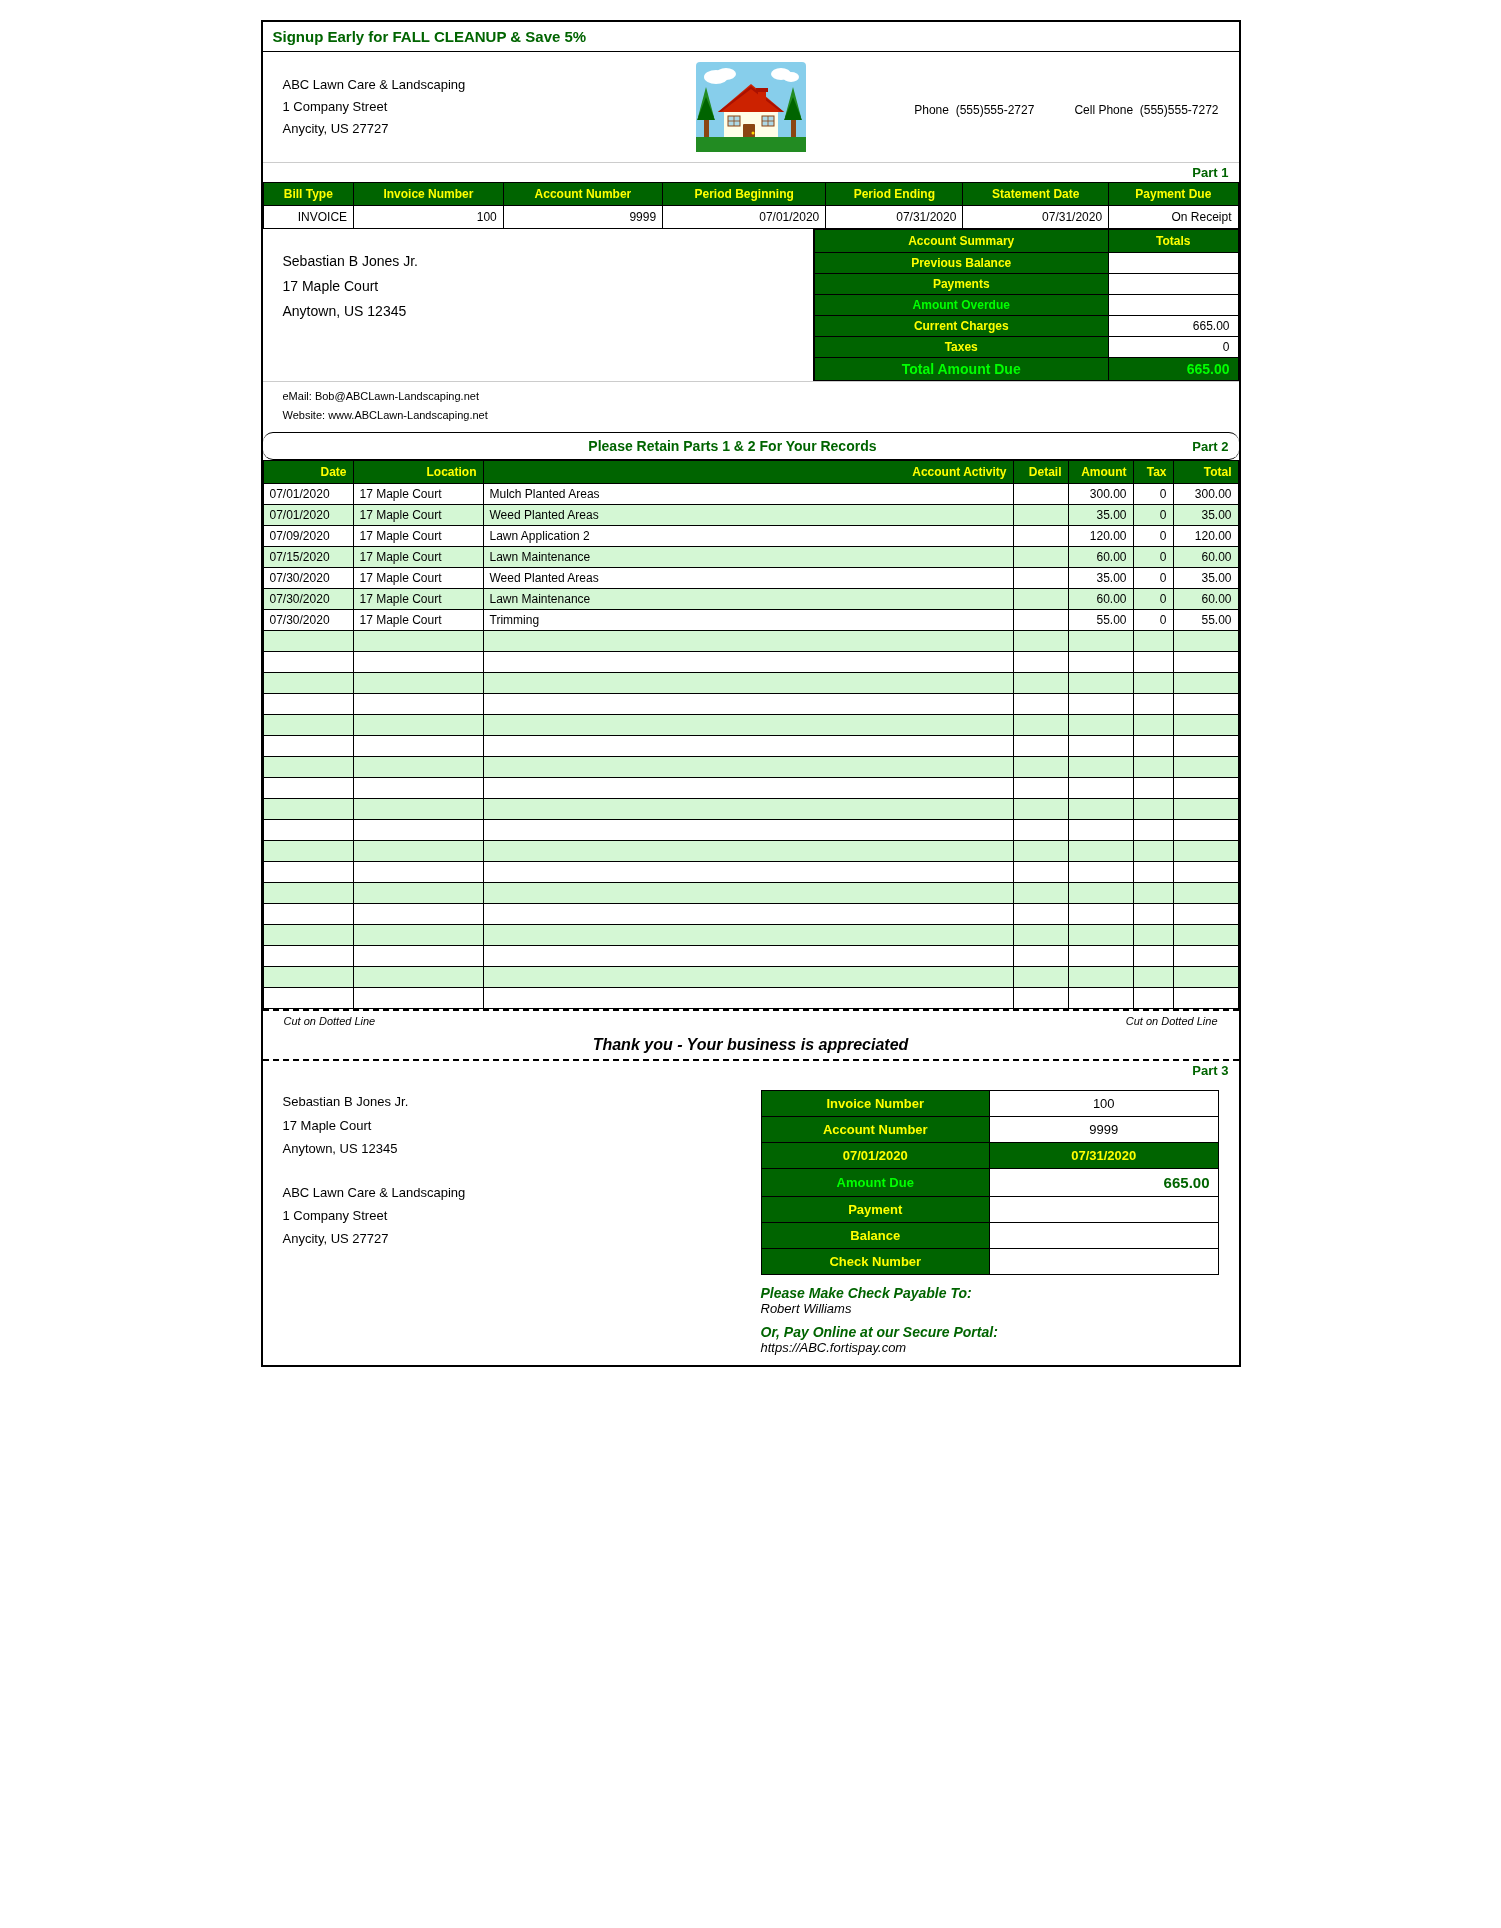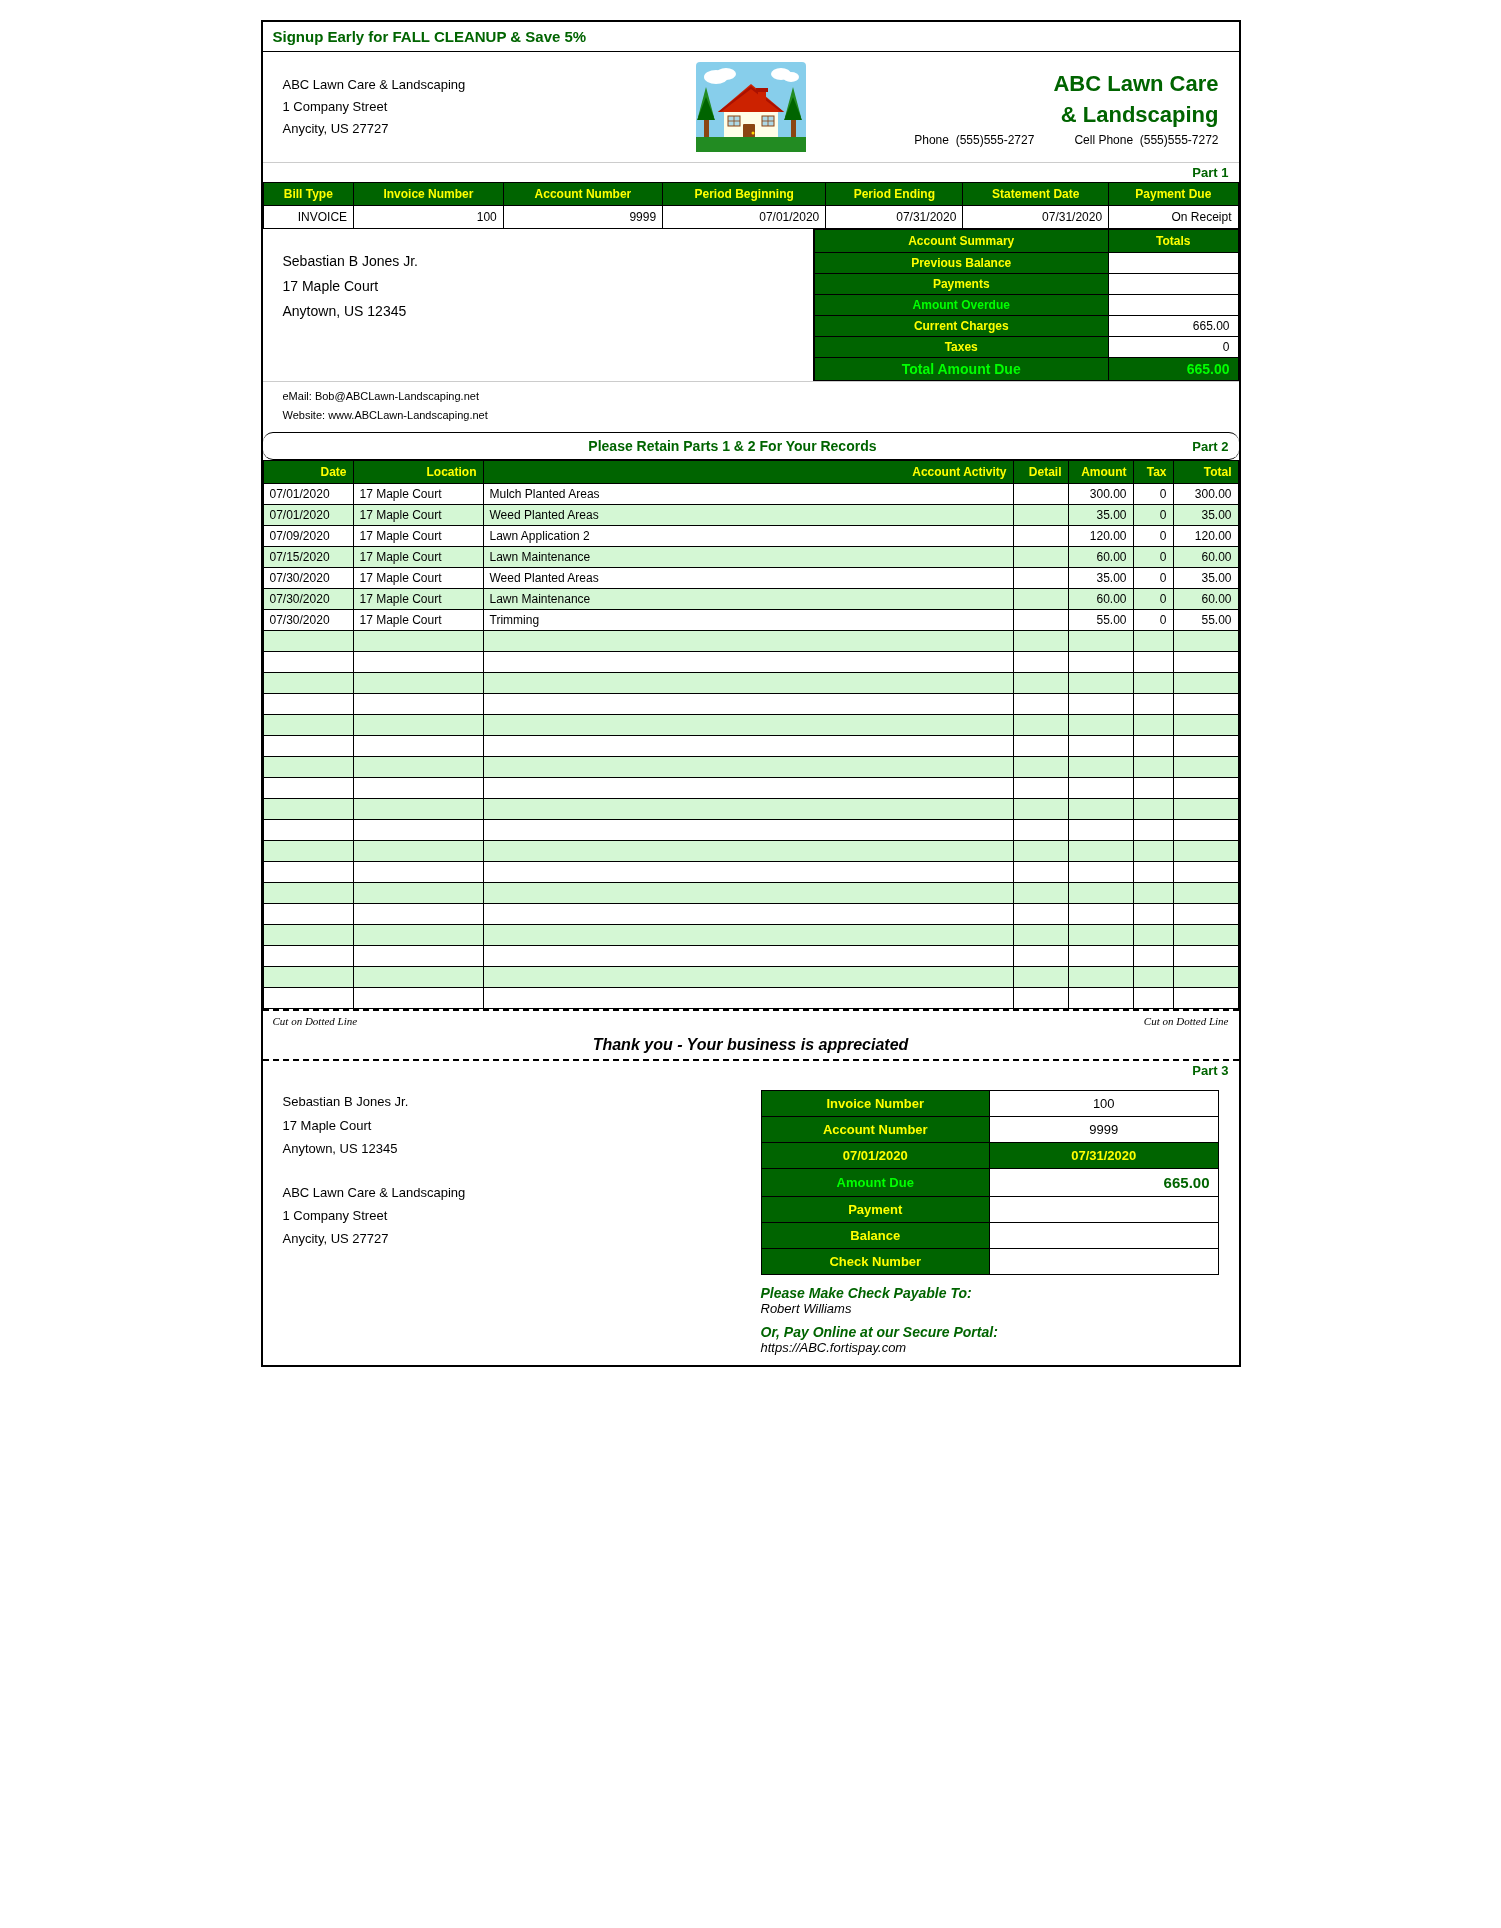--- a/index.html
+++ b/index.html
@@ -205,24 +205,23 @@
     }
     .activity-table tr:nth-child(odd) td { background: #fff; }
     .activity-table tr:nth-child(even) td { background: #d4f7d4; }
     .empty-row td { height: 20px; }
     
     .cut-line {
       display: flex;
       justify-content: space-between;
       align-items: center;
       border-top: 2px dashed #000;
-      padding: 4px 10px;
+      padding: 4px 21px;
       font-style: italic;
       font-size: 11px;
-      font-family: Liberation Serif, serif;
     }
     .thank-you {
       text-align: center;
       font-size: 16px;
       font-weight: bold;
       font-style: italic;
       padding: 5px 0;
       border-bottom: 2px dashed #000;
     }
     
@@ -373,24 +372,20 @@
         <line x1="72" y1="54" x2="72" y2="64" stroke="#8B4513" stroke-width="0.8"></line>
         <line x1="66" y1="59" x2="78" y2="59" stroke="#8B4513" stroke-width="0.8"></line>
 
         <rect x="0" y="75" width="110" height="15" fill="#228B22" rx="0"></rect>
 
         <rect x="62" y="28" width="8" height="14" fill="#CC2200"></rect>
         <rect x="60" y="26" width="12" height="4" fill="#AA1100"></rect>
       </svg>
     </div>
     <div class="header-right">
-      <div class="company-name">
-        <span>ABC Lawn Care</span><br>
-        <span>&amp; Landscaping</span>
-      </div>
       <div class="phone-row">
         <span><span>Phone</span>&nbsp;&nbsp;<span>(555)555-2727</span></span>
         <span><span>Cell Phone</span>&nbsp;&nbsp;<span>(555)555-7272</span></span>
       </div>
     </div>
   </div>
 
   <div class="part-label">
     <span>Part 1</span>
   </div>

